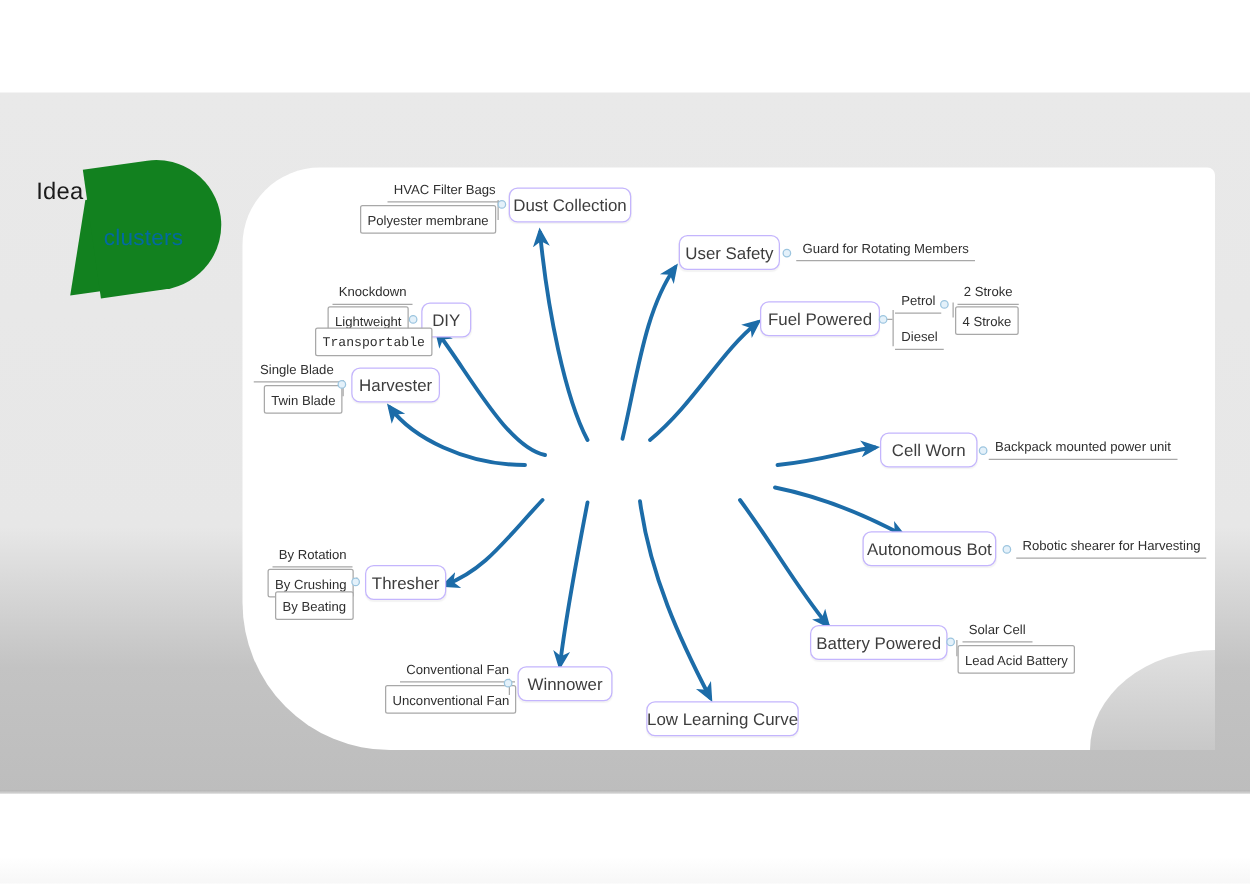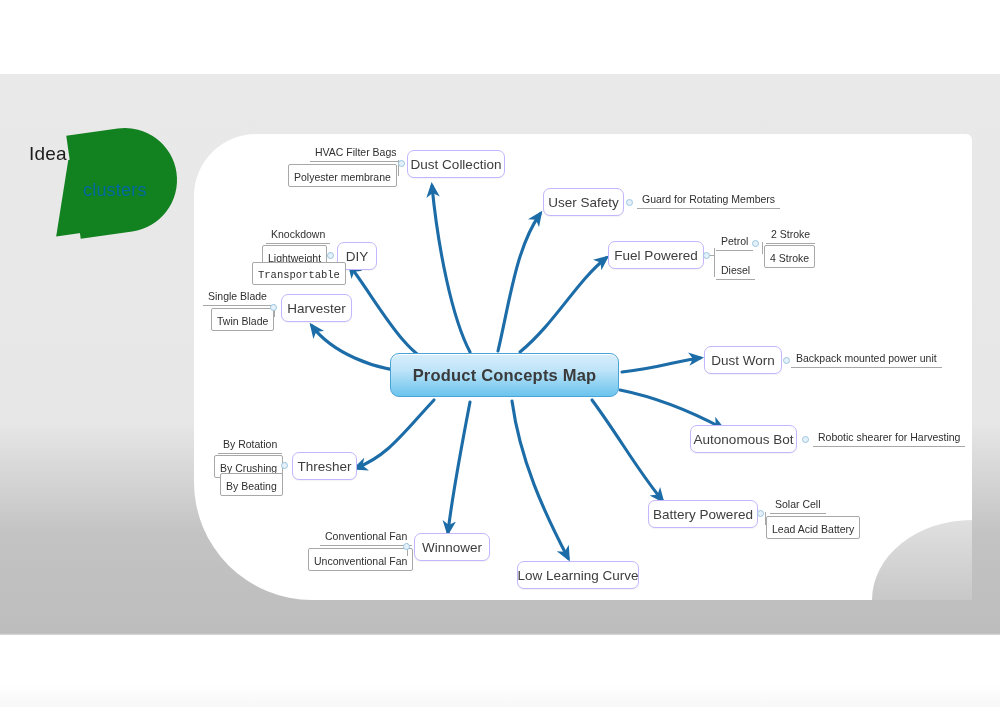--- a/index.html
+++ b/index.html
@@ -137,21 +137,20 @@
       <path d="M592,400 C620,438 636,468 662,500" stroke-width="3.1"></path>
 
       <path d="M434,400 C404,432 388,456 356,468" stroke-width="3.1"></path>
 
       <path d="M470,402 C460,454 452,498 448,532" stroke-width="3.1"></path>
 
       <path d="M512,401 C520,460 544,512 568,558" stroke-width="3.1"></path>
     </g>
   </svg>
 
-  <div class="center-node">Product Concepts Map</div>
 
   <div class="topic" style="left:407px; top:150px; width:98px;">Dust Collection</div>
   <div class="leaf" style="left:310px; top:146px;">HVAC Filter Bags</div>
   <div class="leaf boxed" style="left:288px; top:164px;">Polyester membrane</div>
   <div class="spine" style="left:398px; top:160px; height:16px;"></div>
   <div class="dot" style="left:398px; top:160px;"></div>
 
   <div class="topic" style="left:543px; top:188px; width:81px;">User Safety</div>
   <div class="leaf" style="left:637px; top:193px;">Guard for Rotating Members</div>
   <div class="dot" style="left:626px; top:199px;"></div>
@@ -174,21 +173,21 @@
   <div class="leaf boxed" style="left:252px; top:262px;font-family:Liberation Mono, monospace;">Transportable</div>
   <div class="spine" style="left:330px; top:252px; height:4px;"></div>
   <div class="dot" style="left:327px; top:252px;"></div>
 
   <div class="topic" style="left:281px; top:294px; width:71px;">Harvester</div>
   <div class="leaf" style="left:203px; top:290px;">Single Blade</div>
   <div class="leaf boxed" style="left:211px; top:308px;">Twin Blade</div>
   <div class="spine" style="left:274px; top:304px; height:13px;"></div>
   <div class="dot" style="left:270px; top:304px;"></div>
 
-  <div class="topic" style="left:704px; top:346px; width:78px;">Dust Worn</div>
+  <div class="topic" style="left:704px; top:346px; width:78px;">Cell Worn</div>
   <div class="leaf" style="left:791px; top:352px;">Backpack mounted power unit</div>
   <div class="dot" style="left:783px; top:357px;"></div>
 
   <div class="topic" style="left:690px; top:425px; width:107px;">Autonomous Bot</div>
   <div class="leaf" style="left:813px; top:431px;">Robotic shearer for Harvesting</div>
   <div class="dot" style="left:802px; top:436px;"></div>
 
   <div class="topic" style="left:648px; top:500px; width:110px;">Battery Powered</div>
   <div class="leaf" style="left:770px; top:498px;">Solar Cell</div>
   <div class="leaf boxed" style="left:766px; top:516px;">Lead Acid Battery</div>

